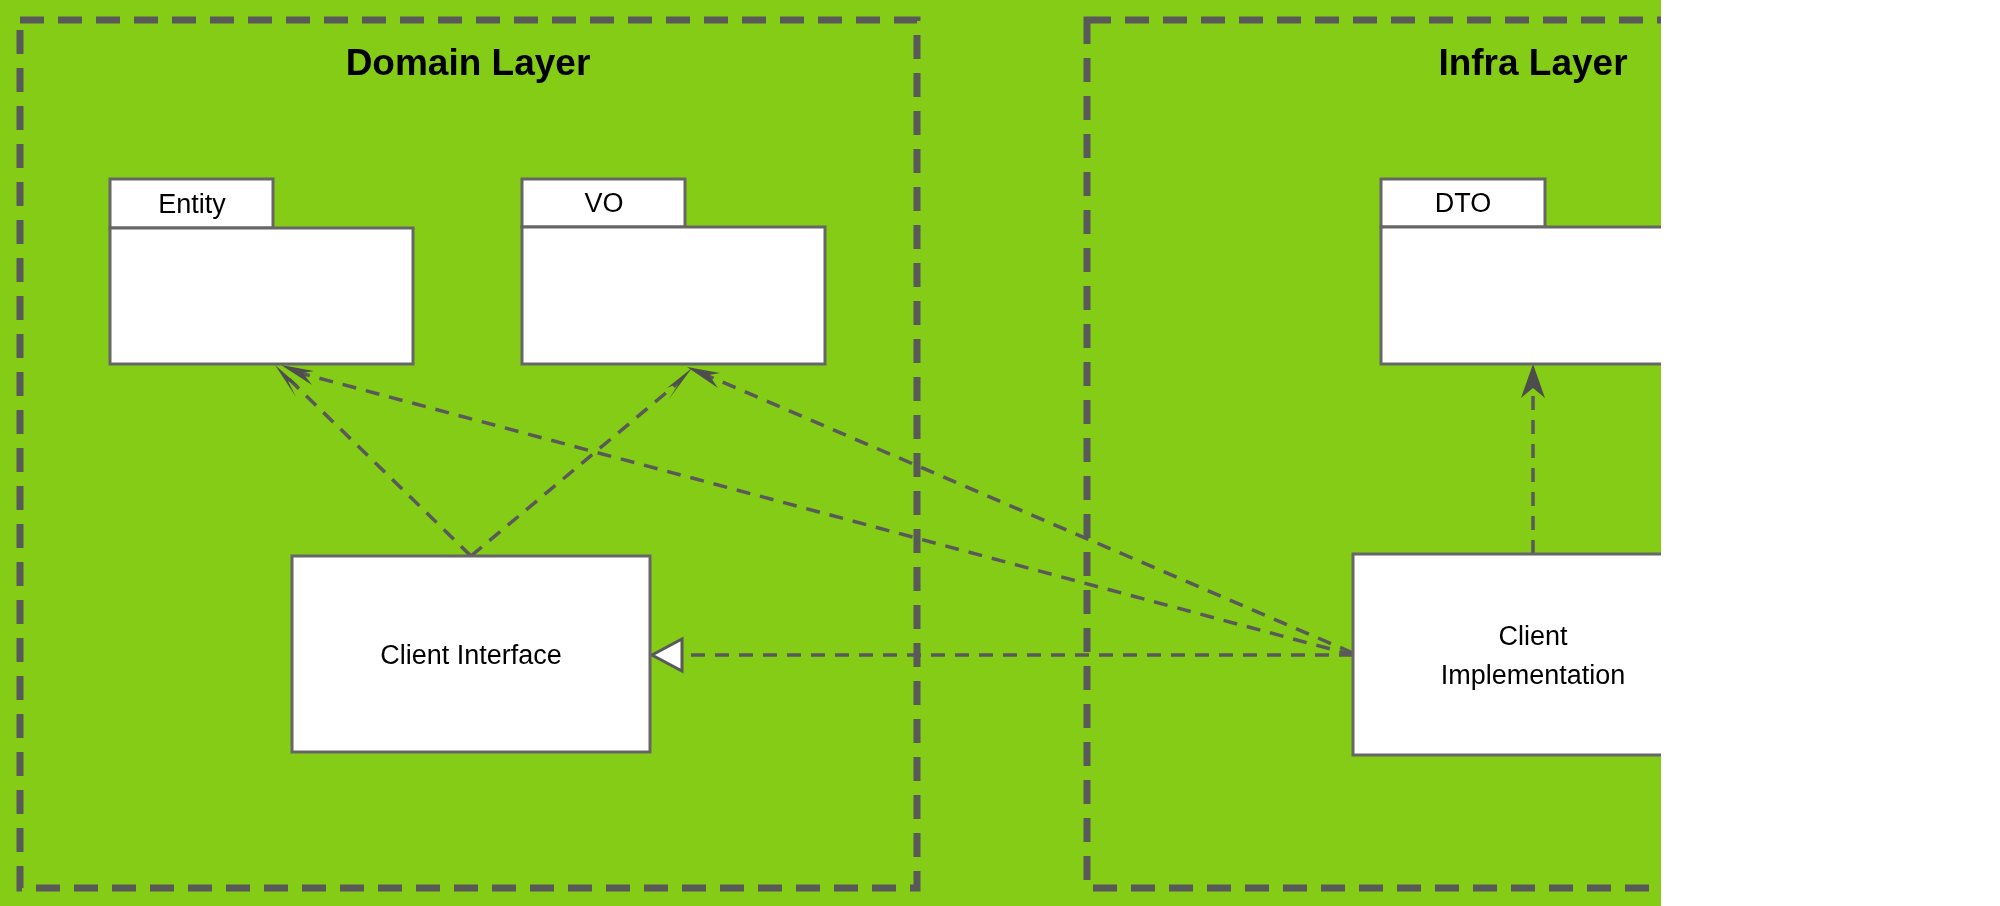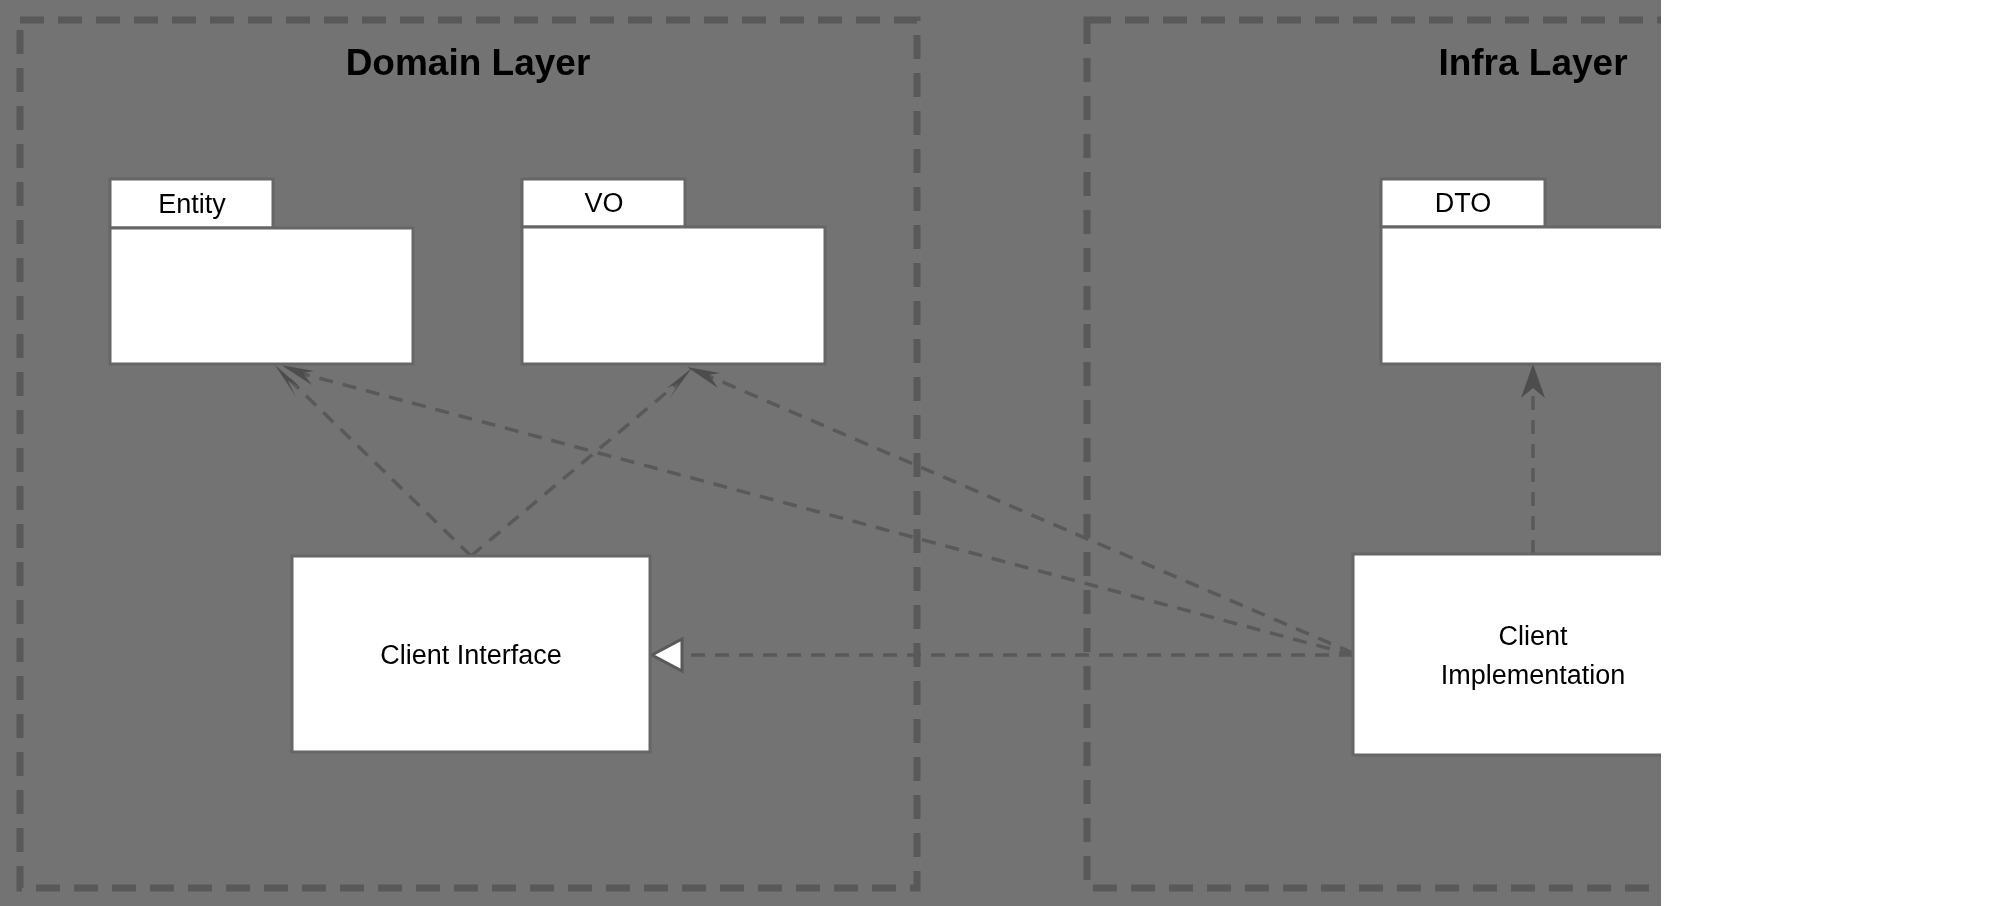--- a/index.html
+++ b/index.html
@@ -7,21 +7,21 @@
     padding: 0;
     background: #ffffff;
   }
   body {
     font-family: "Liberation Sans", sans-serif;
   }
   #canvas {
     position: relative;
     width: 1661px;
     height: 906px;
-    background: #737373;
+    background: #84cc16;
     overflow: hidden;
   }
   #diagram-svg {
     position: absolute;
     top: 0;
     left: 0;
     width: 2000px;
     height: 906px;
   }
   .layer-title {

